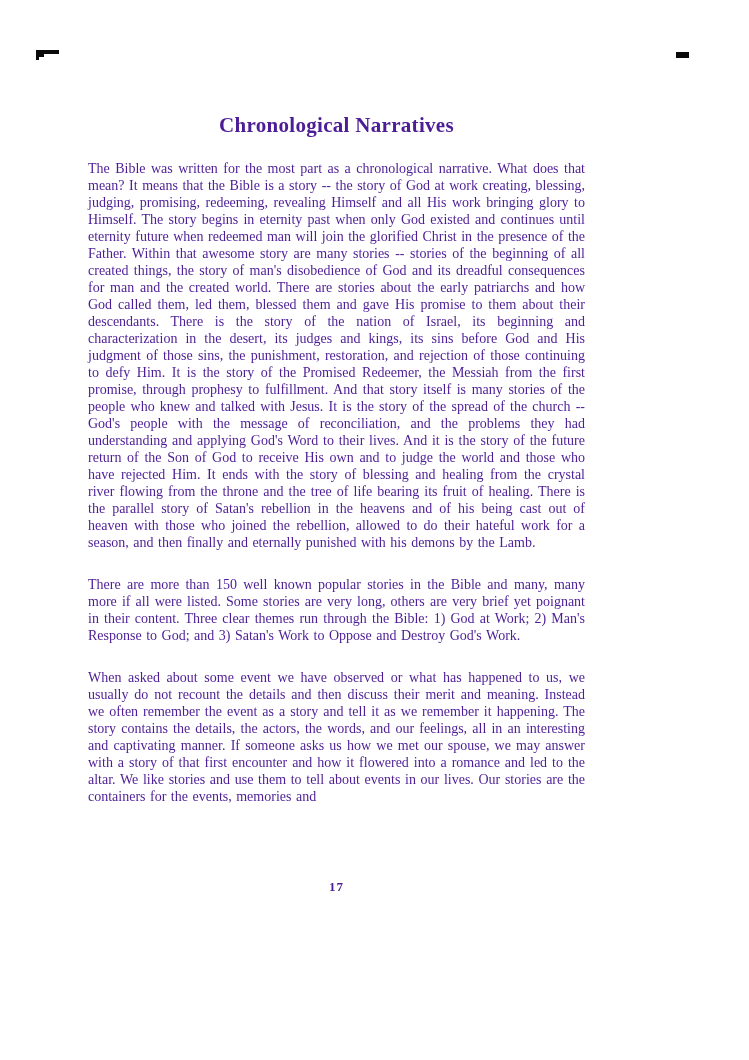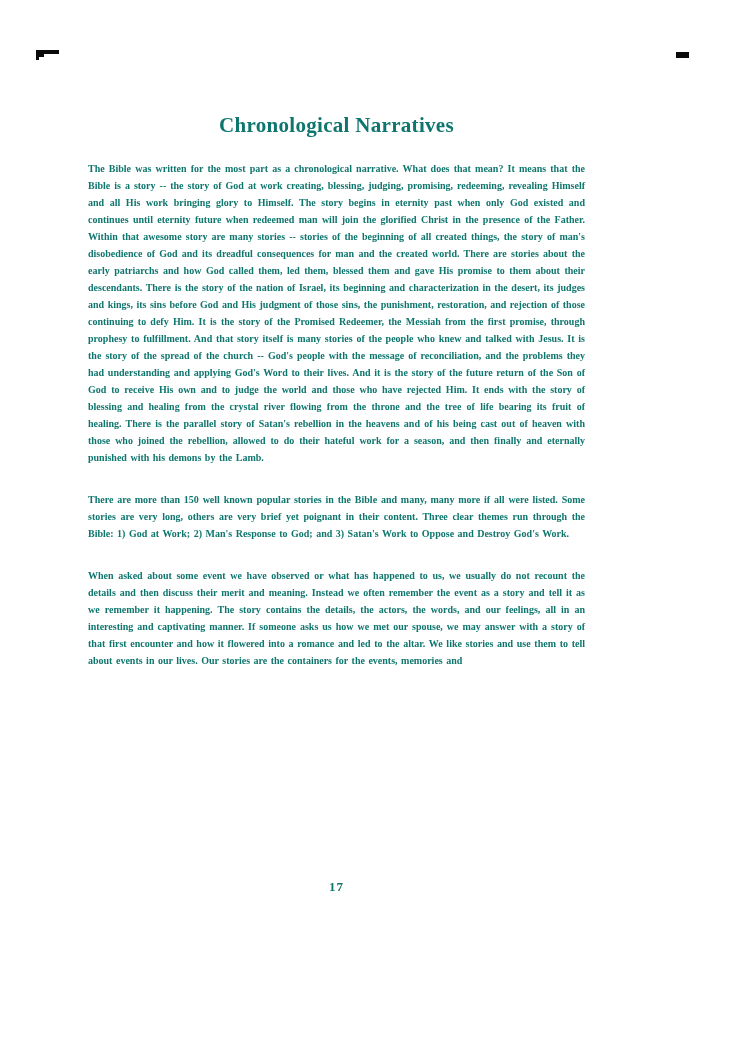--- a/index.html
+++ b/index.html
@@ -6,21 +6,21 @@
     margin: 0;
     padding: 0;
     background: #e8e8e8;
   }
   .page {
     position: relative;
     width: 749px;
     height: 1060px;
     background: #ffffff;
     font-family: "Liberation Serif", "DejaVu Serif", serif;
-    color: #0f766e;
+    color: #4c1d95;
     overflow: hidden;
     margin: 0 auto;
   }
   
   .scan-mark-left {
     position: absolute;
     left: 36px;
     top: 50px;
     width: 23px;
     height: 10px;
@@ -59,26 +59,25 @@
   }
   .title {
     text-align: center;
     font-weight: bold;
     font-size: 21px;
     line-height: 26px;
     letter-spacing: 0.3px;
     margin: 0 0 22px 0;
   }
   .body-text p {
-    font-size: 10px;
+    font-size: 14px;
     line-height: 17px;
     text-align: justify;
     margin: 0 0 25px 0;
     word-spacing: 1px;
-    font-weight: bold;
   }
   .body-text p:last-child {
     margin-bottom: 0;
   }
   .page-number {
     position: absolute;
     left: 88px;
     top: 879px;
     width: 497px;
     text-align: center;

